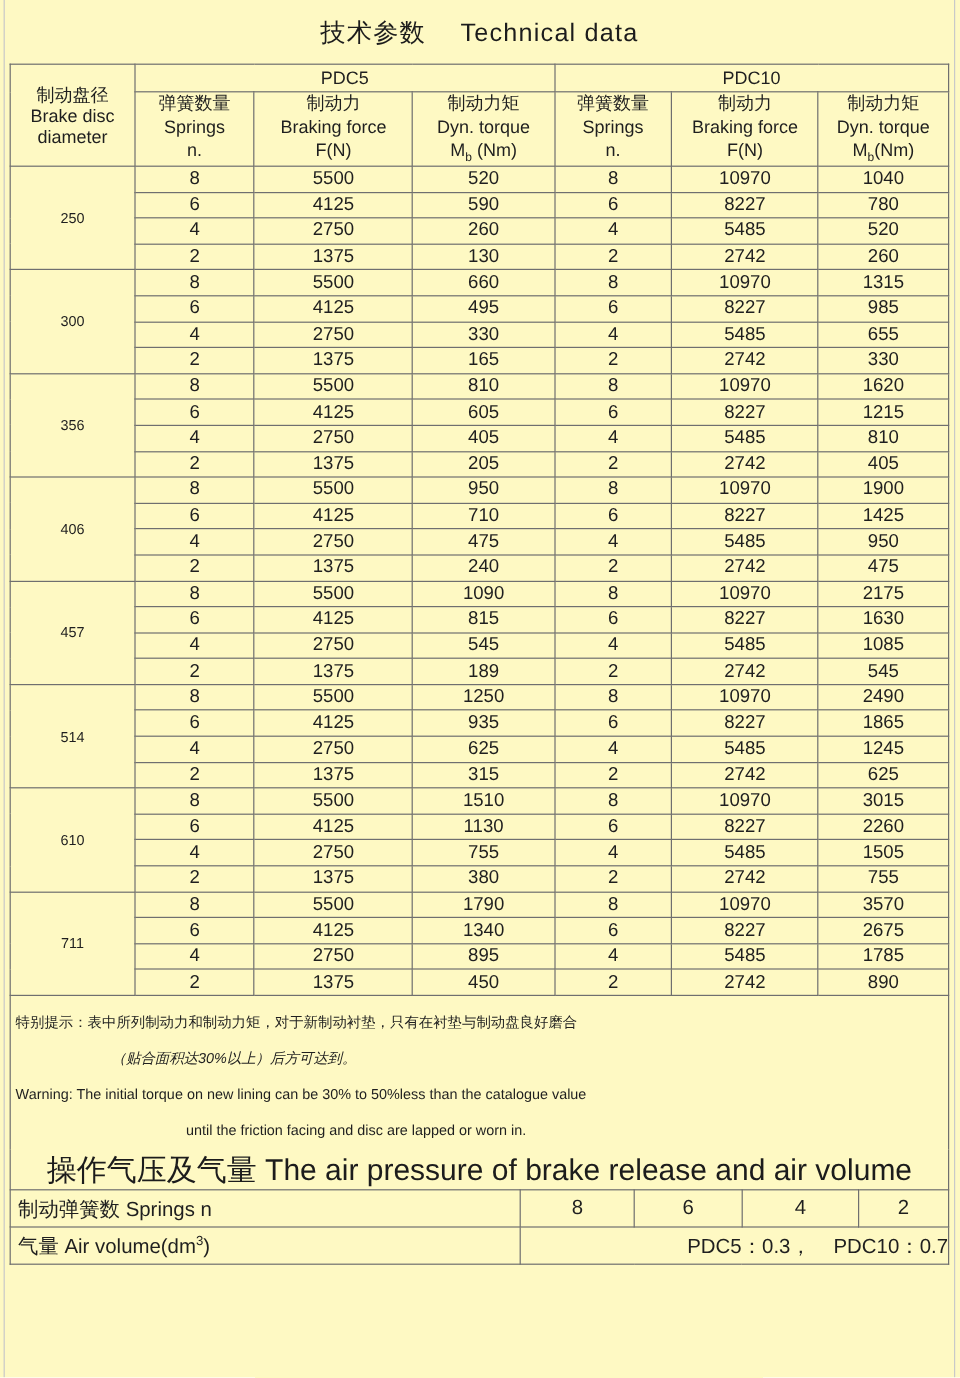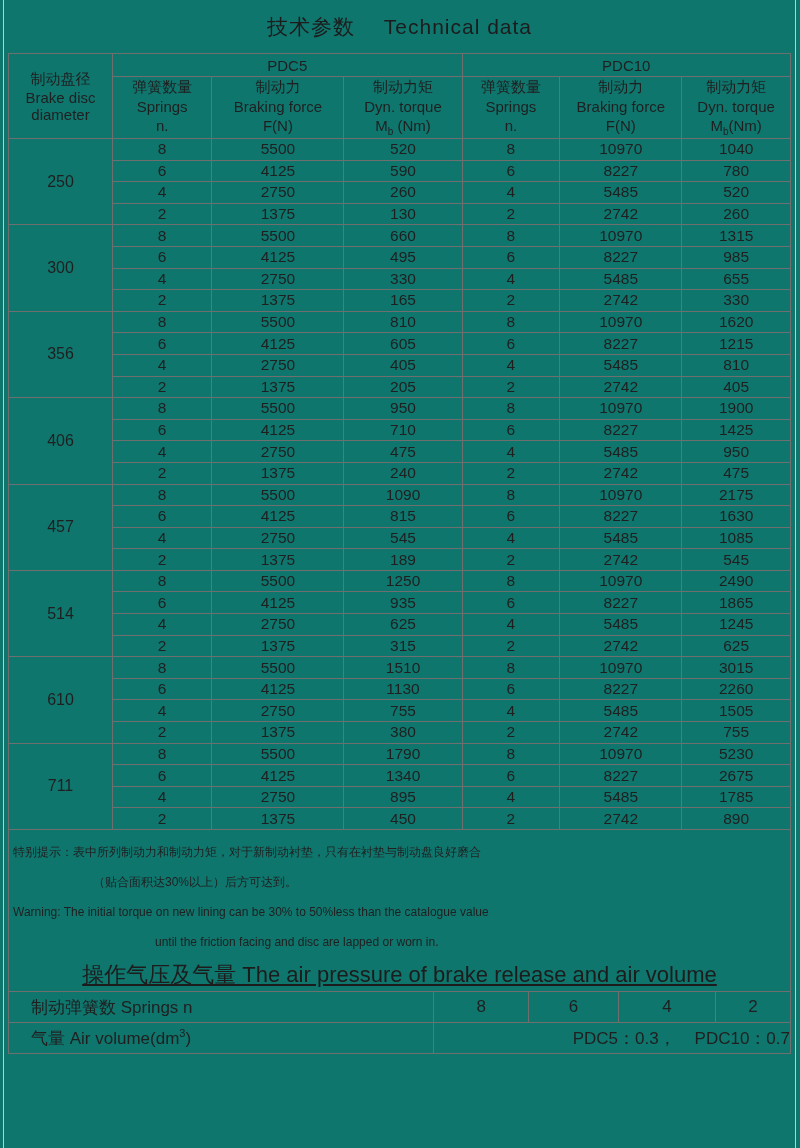--- a/index.html
+++ b/index.html
@@ -1,21 +1,21 @@
 <!DOCTYPE html>
 <html><head>
 <meta charset="utf-8">
 <style>
   * { box-sizing: border-box; }
   html, body { margin: 0; padding: 0; background: #fff; }
   .sheet {
     position: relative;
     width: 800px;
     height: 1148px;
-    background: #0f766e;
+    background: #fef9c3;
     font-family: "Liberation Sans", sans-serif;
     color: #222;
     overflow: hidden;
   }
   .page-line { position: absolute; top: 0; bottom: 0; width: 1px; background: #c9c9c9; }
   .page-line.left { left: 3px; }
   .page-line.right { right: 4px; }
 
   .content { position: absolute; left: 8px; right: 9px; top: 0; }
 
@@ -38,51 +38,50 @@
     padding: 0;
     font-weight: normal;
     color: #1f1f1f;
   }
 
   
   .main-table thead th { font-size: 15px; }
   .main-table .pdc-row th { height: 23px; }
   .main-table .sub-row th { height: 62px; line-height: 1.3; font-size: 15px; }
   .main-table tbody td { height: 21.6px; font-size: 15.5px; }
-  .main-table td.diam { font-size: 16px; }
+  .main-table td.diam { font-size: 12px; }
   .main-table tr.group-start td { border-top: 1.9px solid #5c5c5c; }
   .main-table sub { font-size: 10px; }
 
   
   .warning {
     border-left: 1.4px solid #6f6f6f;
     border-right: 1.4px solid #6f6f6f;
     height: 128px;
     padding: 7px 6px 0 4px;
     font-size: 12px;
     line-height: 30px;
     color: #1f1f1f;
   }
-  .warning .indent-cn { padding-left: 80px; }
+  .warning .indent-cn { padding-left: 80px; font-style: italic; }
   .warning .indent-en { padding-left: 142px; }
 
   
   .air-heading {
     border-left: 1.4px solid #6f6f6f;
     border-right: 1.4px solid #6f6f6f;
     height: 33px;
     display: flex;
     align-items: center;
     justify-content: center;
-    font-size: 22px;
+    font-size: 25px;
     color: #1c1c1c;
-    text-decoration: underline;
   }
   .air-table td { height: 31px; font-size: 17px; }
-  .air-table td.lbl { text-align: left; padding-left: 22px; }
+  .air-table td.lbl { text-align: left; padding-left: 6px; }
   .air-table td.merged { text-align: right; padding-left: 20px; white-space: pre; }
   .air-table sup { font-size: 11px; }
 </style>
 </head>
 <body>
 
 <div class="sheet">
   <div class="page-line left"></div>
   <div class="page-line right"></div>
 
@@ -375,21 +374,21 @@
             <td>2742</td>
             <td>755</td>
           </tr>
           <tr class="group-start">
             <td rowspan="4" class="diam">711</td>
             <td>8</td>
             <td>5500</td>
             <td>1790</td>
             <td>8</td>
             <td>10970</td>
-            <td>5230</td>
+            <td>3570</td>
           </tr>
           <tr>
             <td>6</td>
             <td>4125</td>
             <td>1340</td>
             <td>6</td>
             <td>8227</td>
             <td>2675</td>
           </tr>
           <tr>

